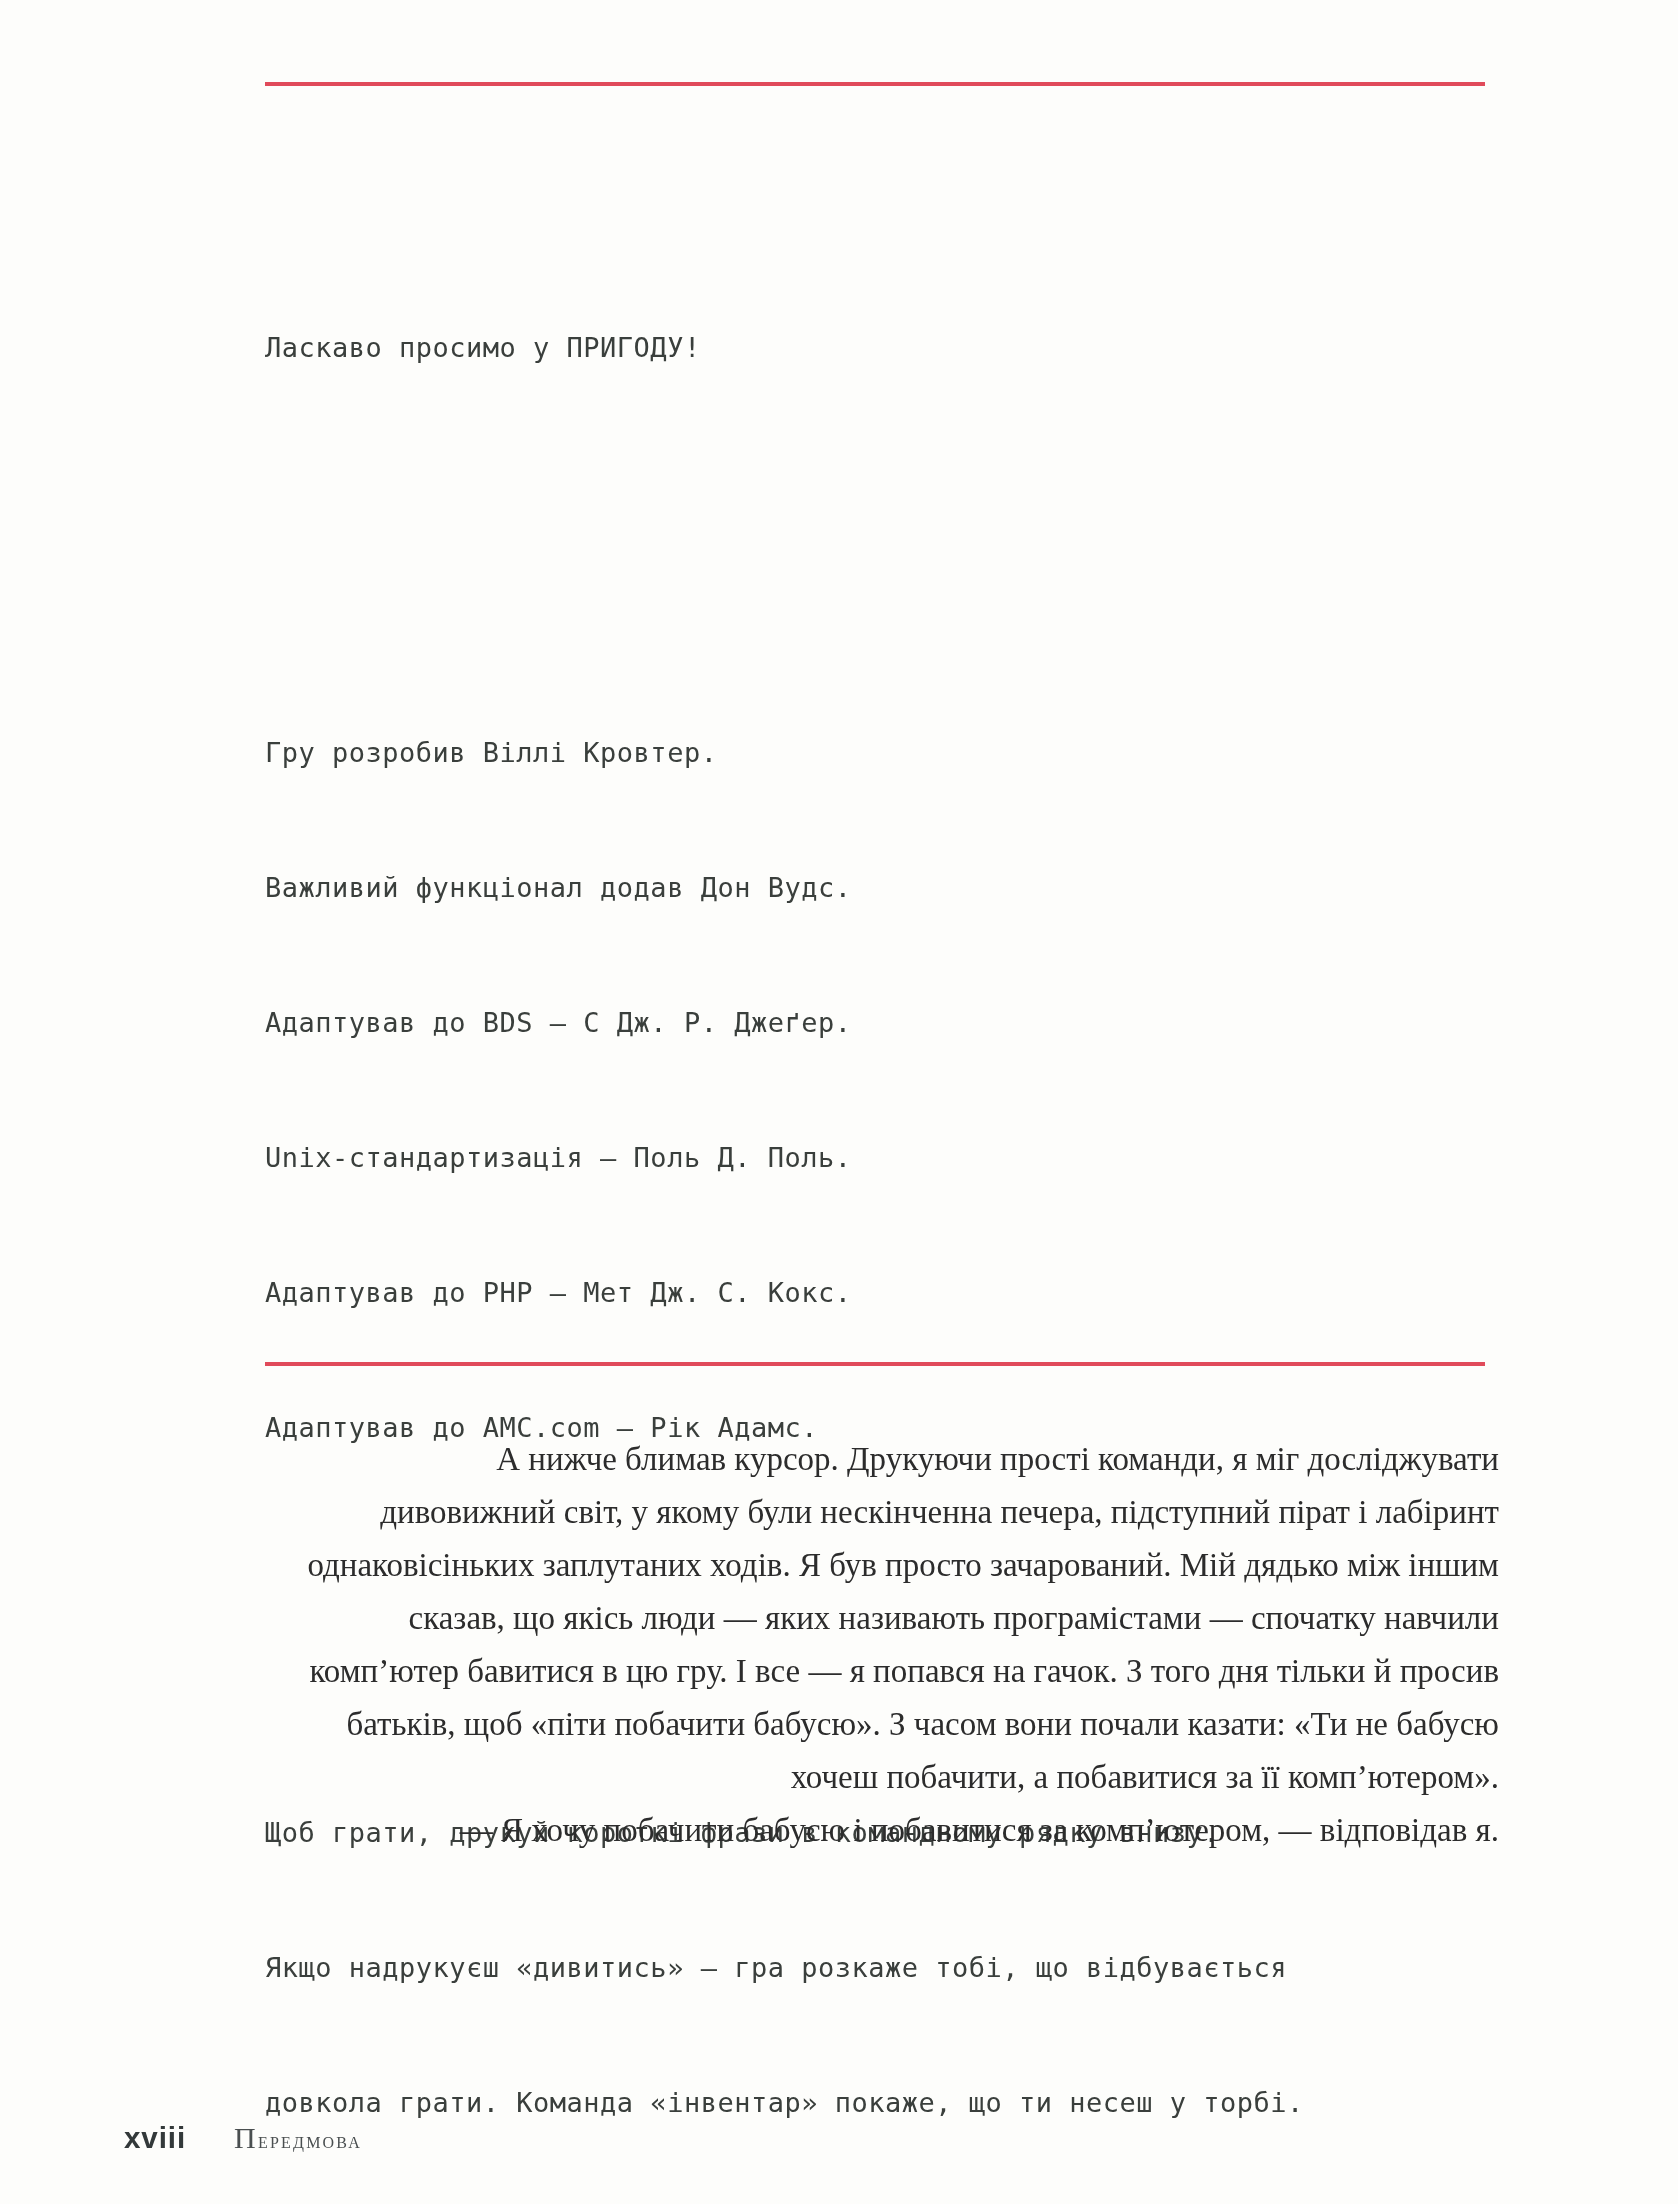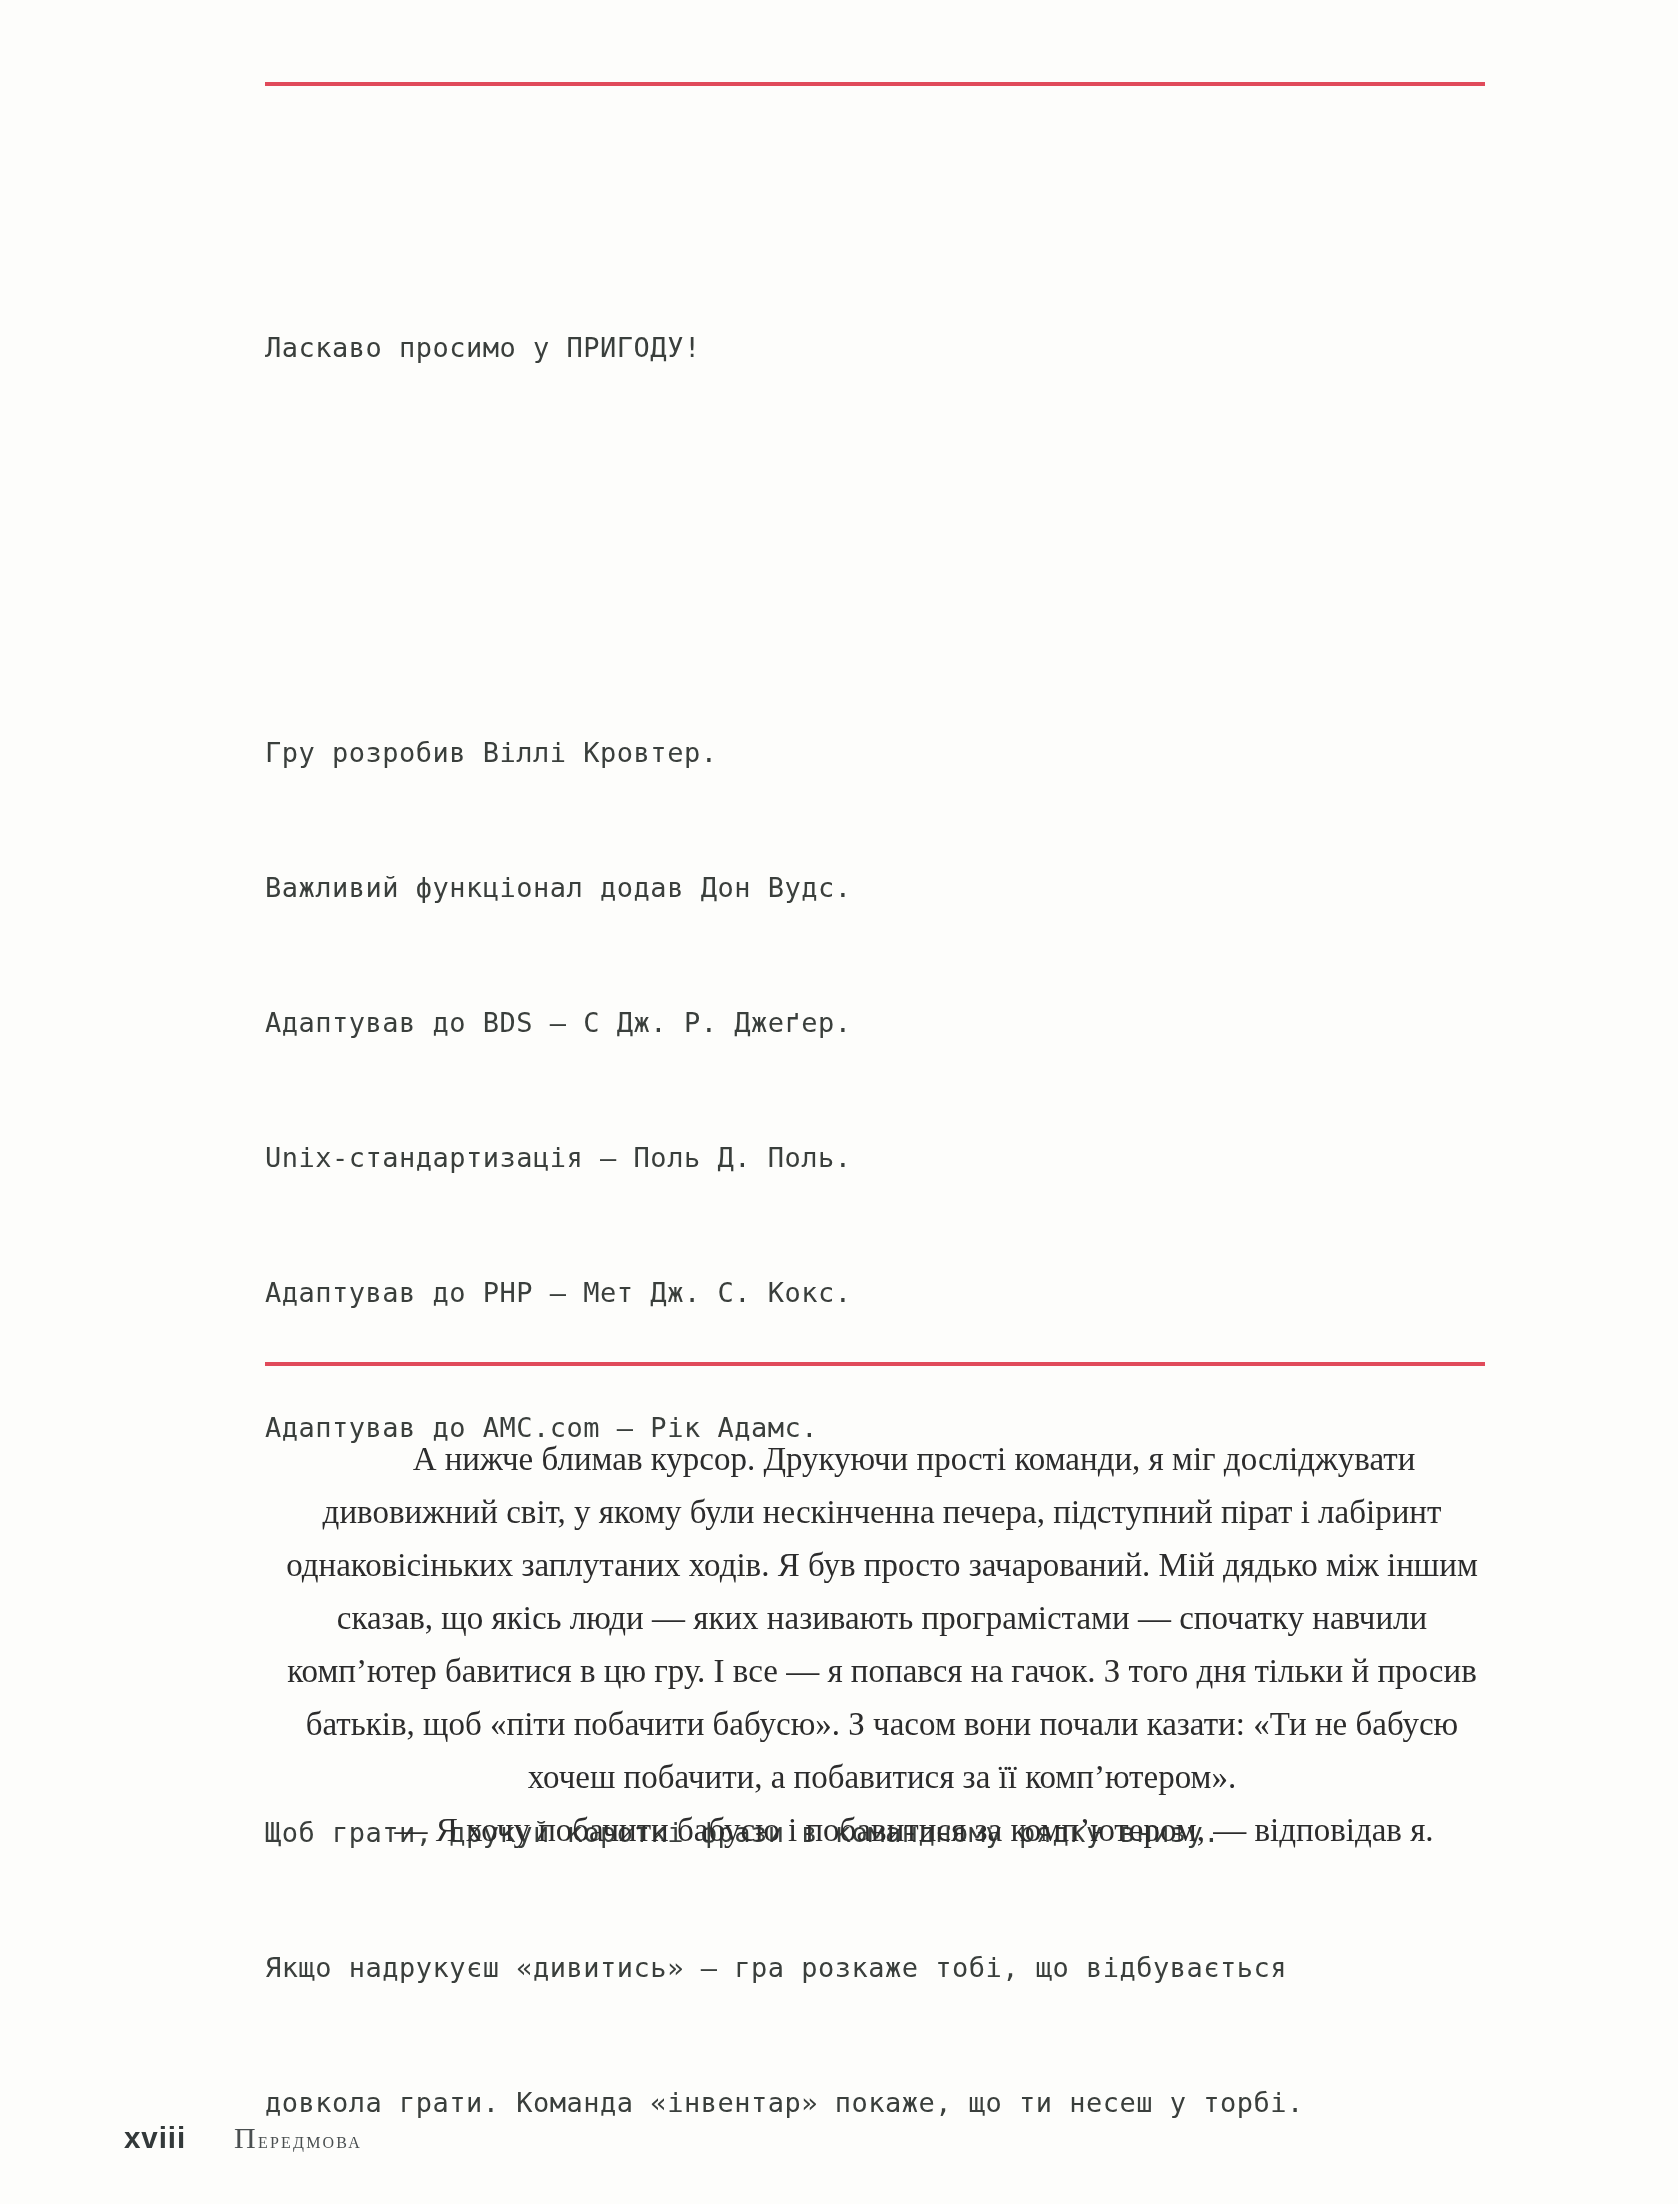--- a/index.html
+++ b/index.html
@@ -64,21 +64,21 @@
   
   .prose {
     position: absolute;
     left: 265px;
     top: 1433px;
     width: 1234px;
     font-family: "Liberation Serif", serif;
     font-size: 33px;
     line-height: 53px;
     color: #2c2c2c;
-    text-align: center;
+    text-align: right;
   }
   .prose p {
     margin: 0;
     text-indent: 64px;
   }
 
   
   .footer {
     position: absolute;
     left: 124px;

